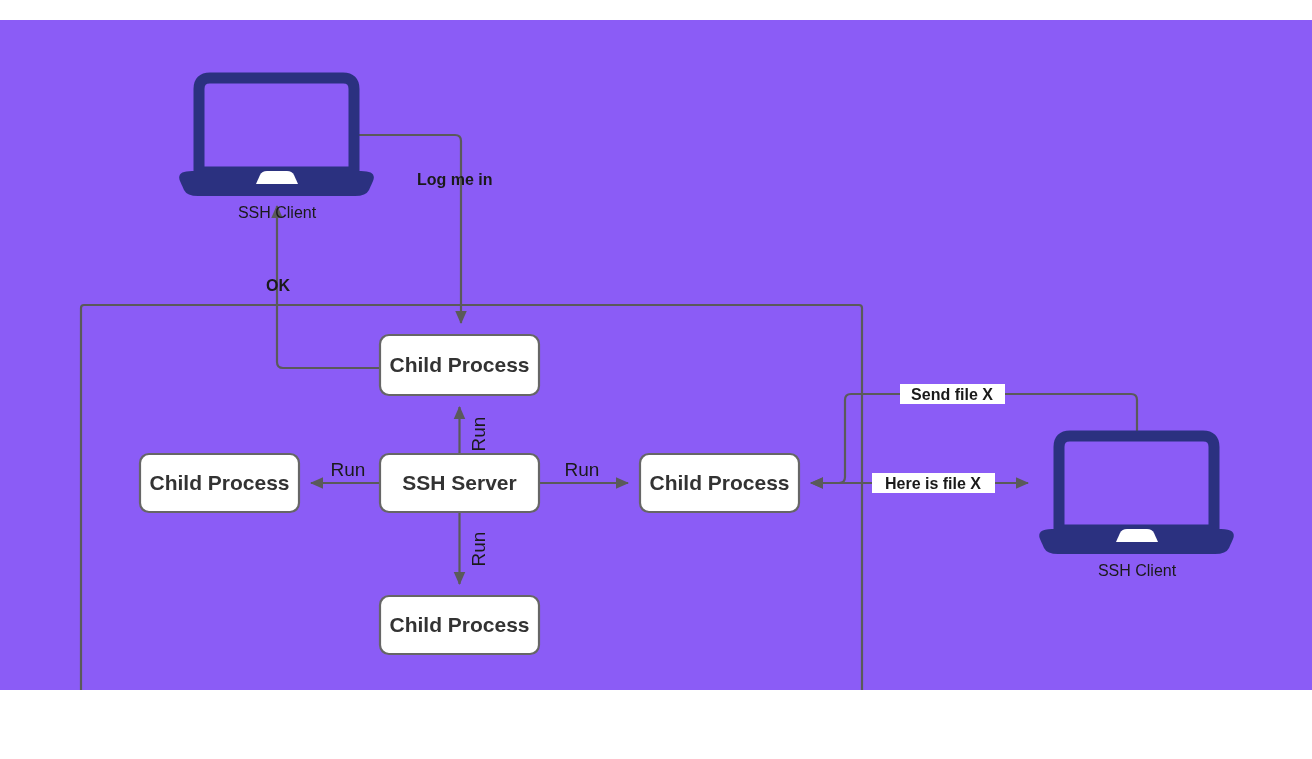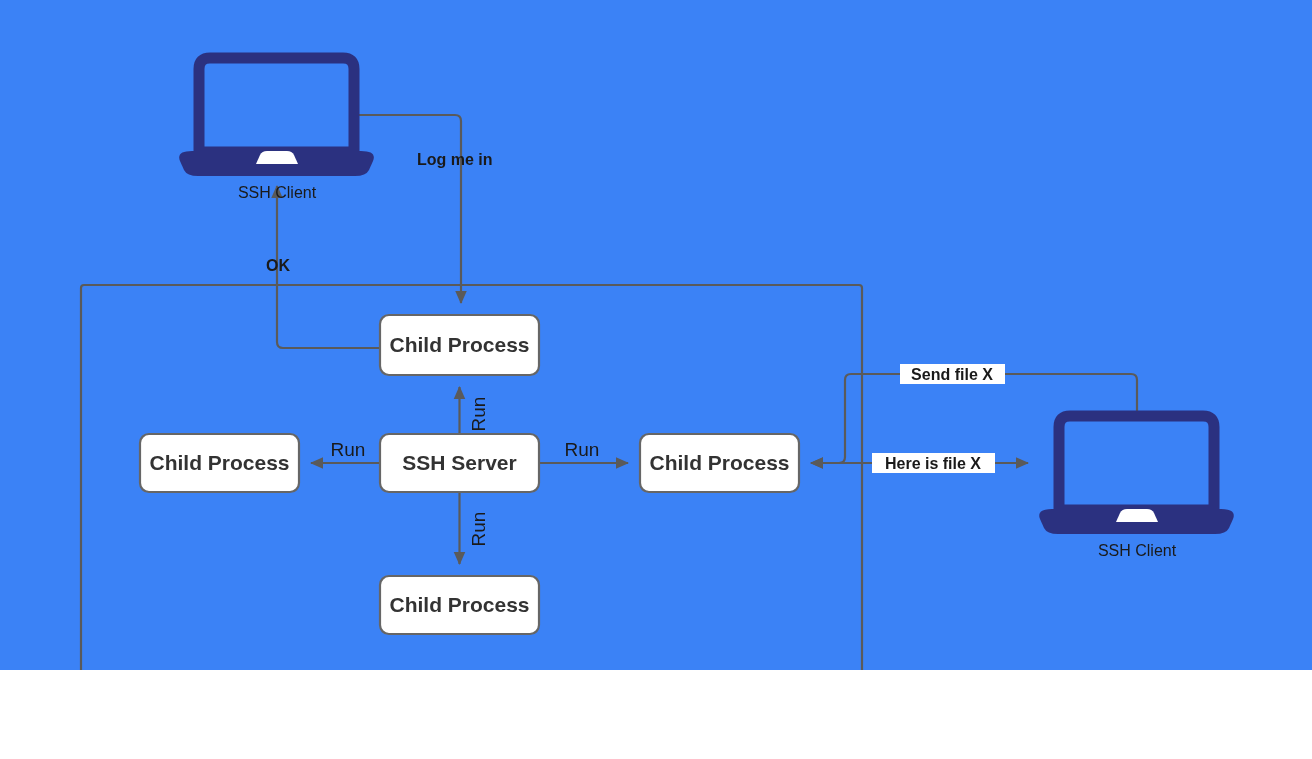--- a/index.html
+++ b/index.html
@@ -7,22 +7,23 @@
     padding: 0;
     background: #ffffff;
   }
   body {
     font-family: "Liberation Sans", sans-serif;
   }
   #canvas {
     position: relative;
     width: 1312px;
     height: 670px;
-    background: #3b82f6;
+    background: #8b5cf6;
     overflow: hidden;
+    margin-top: 20px;
   }
   #diagram-svg {
     position: absolute;
     left: 0;
     top: 0;
     width: 1312px;
     height: 759px;
   }
   .proc-label {
     font-family: "Liberation Sans", sans-serif;

